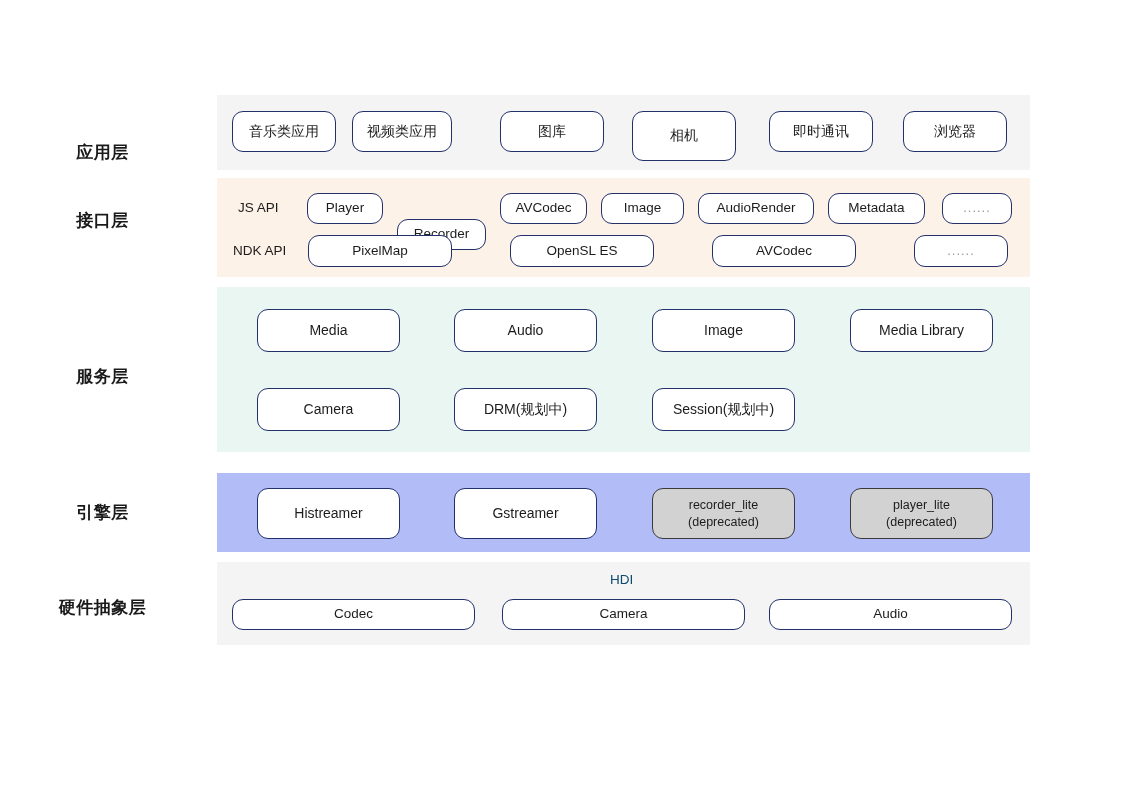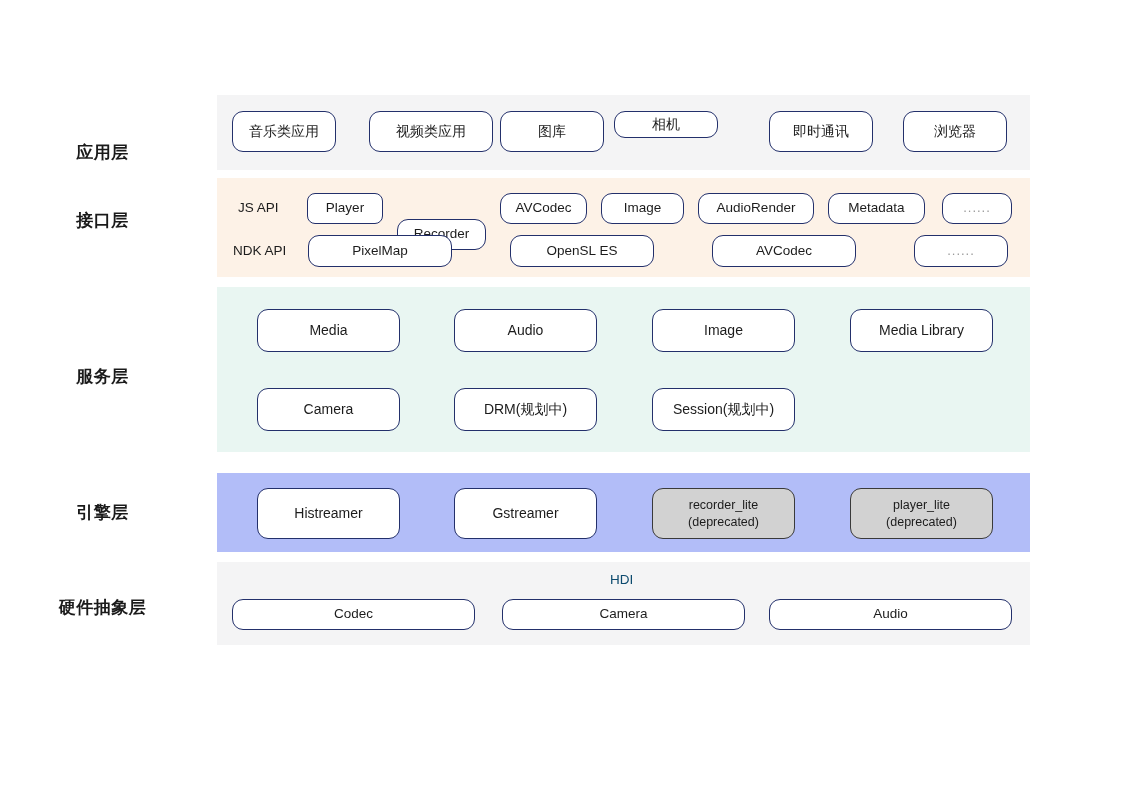--- a/index.html
+++ b/index.html
@@ -89,31 +89,31 @@
 </style>
 </head>
 <body>
 
 <div id="diagram">
 
   <div class="band band-app" style="top:95px; height:75px;"></div>
   <div class="layer-label" style="top:121px;margin-top:20px;">应用层</div>
 
   <div class="node" style="left:232px; top:111px; width:104px; height:41px;">音乐类应用</div>
-  <div class="node" style="left:369px; top:111px; width:124px; height:41px;">视频类应用</div>
+  <div class="node" style="left:352px; top:111px; width:100px; height:41px;">视频类应用</div>
   <div class="node" style="left:500px; top:111px; width:104px; height:41px;">图库</div>
-  <div class="node" style="left:614px; top:111px; width:104px; height:27px;">相机</div>
+  <div class="node" style="left:632px; top:111px; width:104px; height:50px;">相机</div>
   <div class="node" style="left:769px; top:111px; width:104px; height:41px;">即时通讯</div>
   <div class="node" style="left:903px; top:111px; width:104px; height:41px;">浏览器</div>
 
   <div class="band band-iface" style="top:178px; height:99px;"></div>
   <div class="layer-label" style="top:209px;font-family:Liberation Serif, serif;">接口层</div>
 
   <div class="api-tag" style="left:238px; top:200px;">JS API</div>
-  <div class="node small" style="left:307px; top:193px; width:76px; height:31px;border-radius:8px;">Player</div>
+  <div class="node small" style="left:307px; top:193px; width:76px; height:31px;">Player</div>
   <div class="node small" style="left:397px; top:193px; width:89px; height:31px;margin-top:26px;">Recorder</div>
   <div class="node small" style="left:500px; top:193px; width:87px; height:31px;">AVCodec</div>
   <div class="node small" style="left:601px; top:193px; width:83px; height:31px;">Image</div>
   <div class="node small" style="left:698px; top:193px; width:116px; height:31px;">AudioRender</div>
   <div class="node small" style="left:828px; top:193px; width:97px; height:31px;">Metadata</div>
   <div class="node small dots" style="left:942px; top:193px; width:70px; height:31px;">......</div>
 
   <div class="api-tag" style="left:233px; top:243px;">NDK API</div>
   <div class="node small" style="left:308px; top:235px; width:144px; height:32px;">PixelMap</div>
   <div class="node small" style="left:510px; top:235px; width:144px; height:32px;">OpenSL ES</div>

